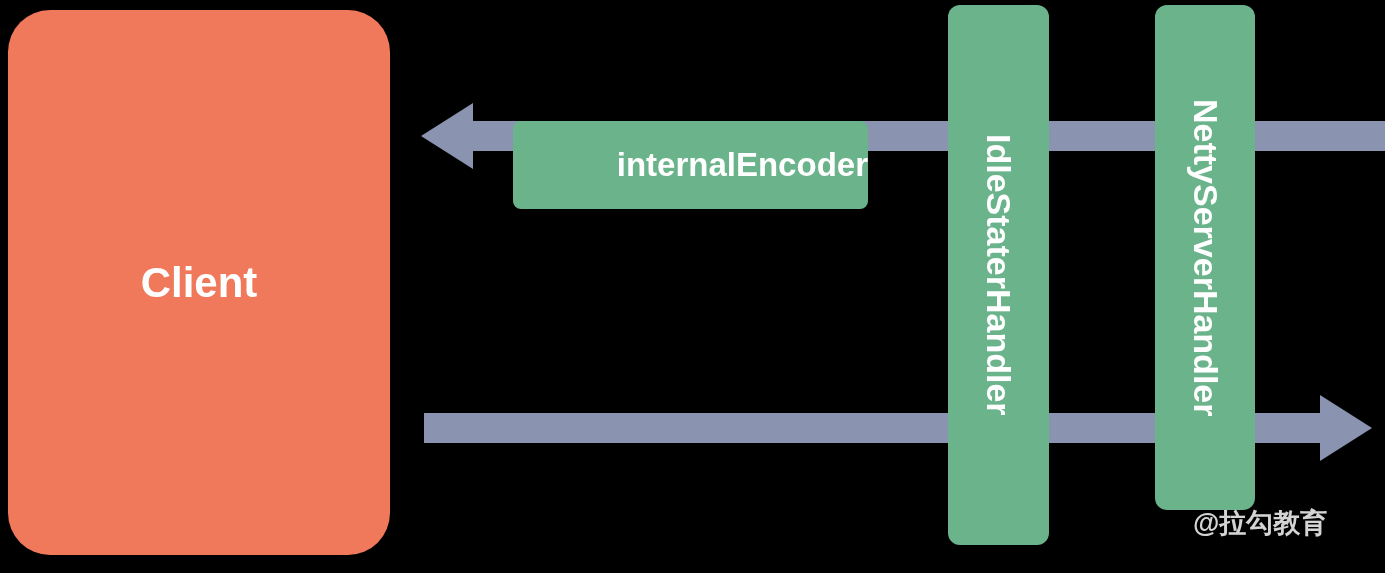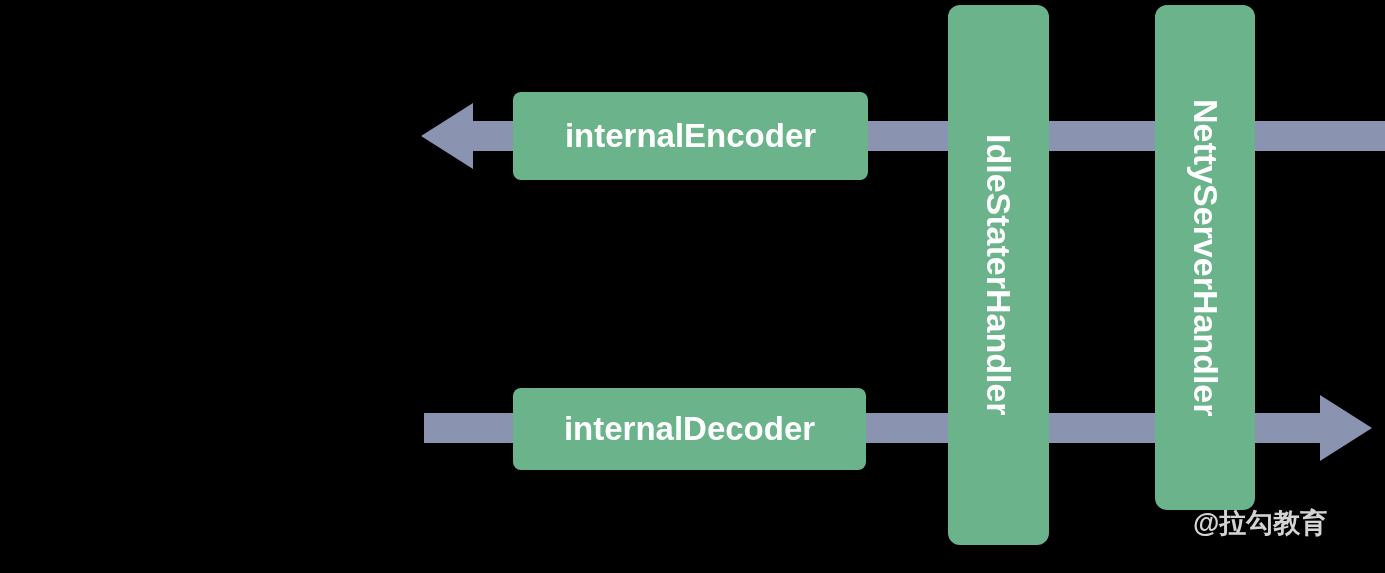--- a/index.html
+++ b/index.html
@@ -74,21 +74,22 @@
     border-left: 52px solid #8A93AF;
   }
 
   
   .hlabel {
     position: absolute;
     background: #6BB48B;
     border-radius: 8px;
     display: flex;
     align-items: center;
-    justify-content: center;
+    justify-content: flex-end;
+    margin-top: 29px;
   }
   .hlabel span {
     color: #ffffff;
     font-size: 33px;
     font-weight: bold;
   }
   .hlabel.encoder {
     left: 513px;
     top: 92px;
     width: 355px;
@@ -141,36 +142,36 @@
     text-shadow: 0 1px 2px rgba(0,0,0,0.6);
     white-space: nowrap;
     text-align: center;
   }
 </style>
 </head>
 <body>
 
 <div class="canvas">
 
+  <div class="client-box">
+    <span>Client</span>
+  </div>
 
   <div class="arrow-body top"></div>
   <div class="arrow-head left"></div>
 
   <div class="arrow-body bottom"></div>
   <div class="arrow-head right"></div>
 
   <div class="vbar bar1">
     <span class="vtext">IdleStaterHandler</span>
   </div>
   <div class="vbar bar2">
     <span class="vtext">NettyServerHandler</span>
   </div>
 
   <div class="hlabel encoder">
     <span>internalEncoder</span>
   </div>
-  <div class="hlabel decoder">
-    <span>internalDecoder</span>
-  </div>
 
   <div class="watermark">@拉勾教育</div>
 
 </div>
 
 </body></html>

